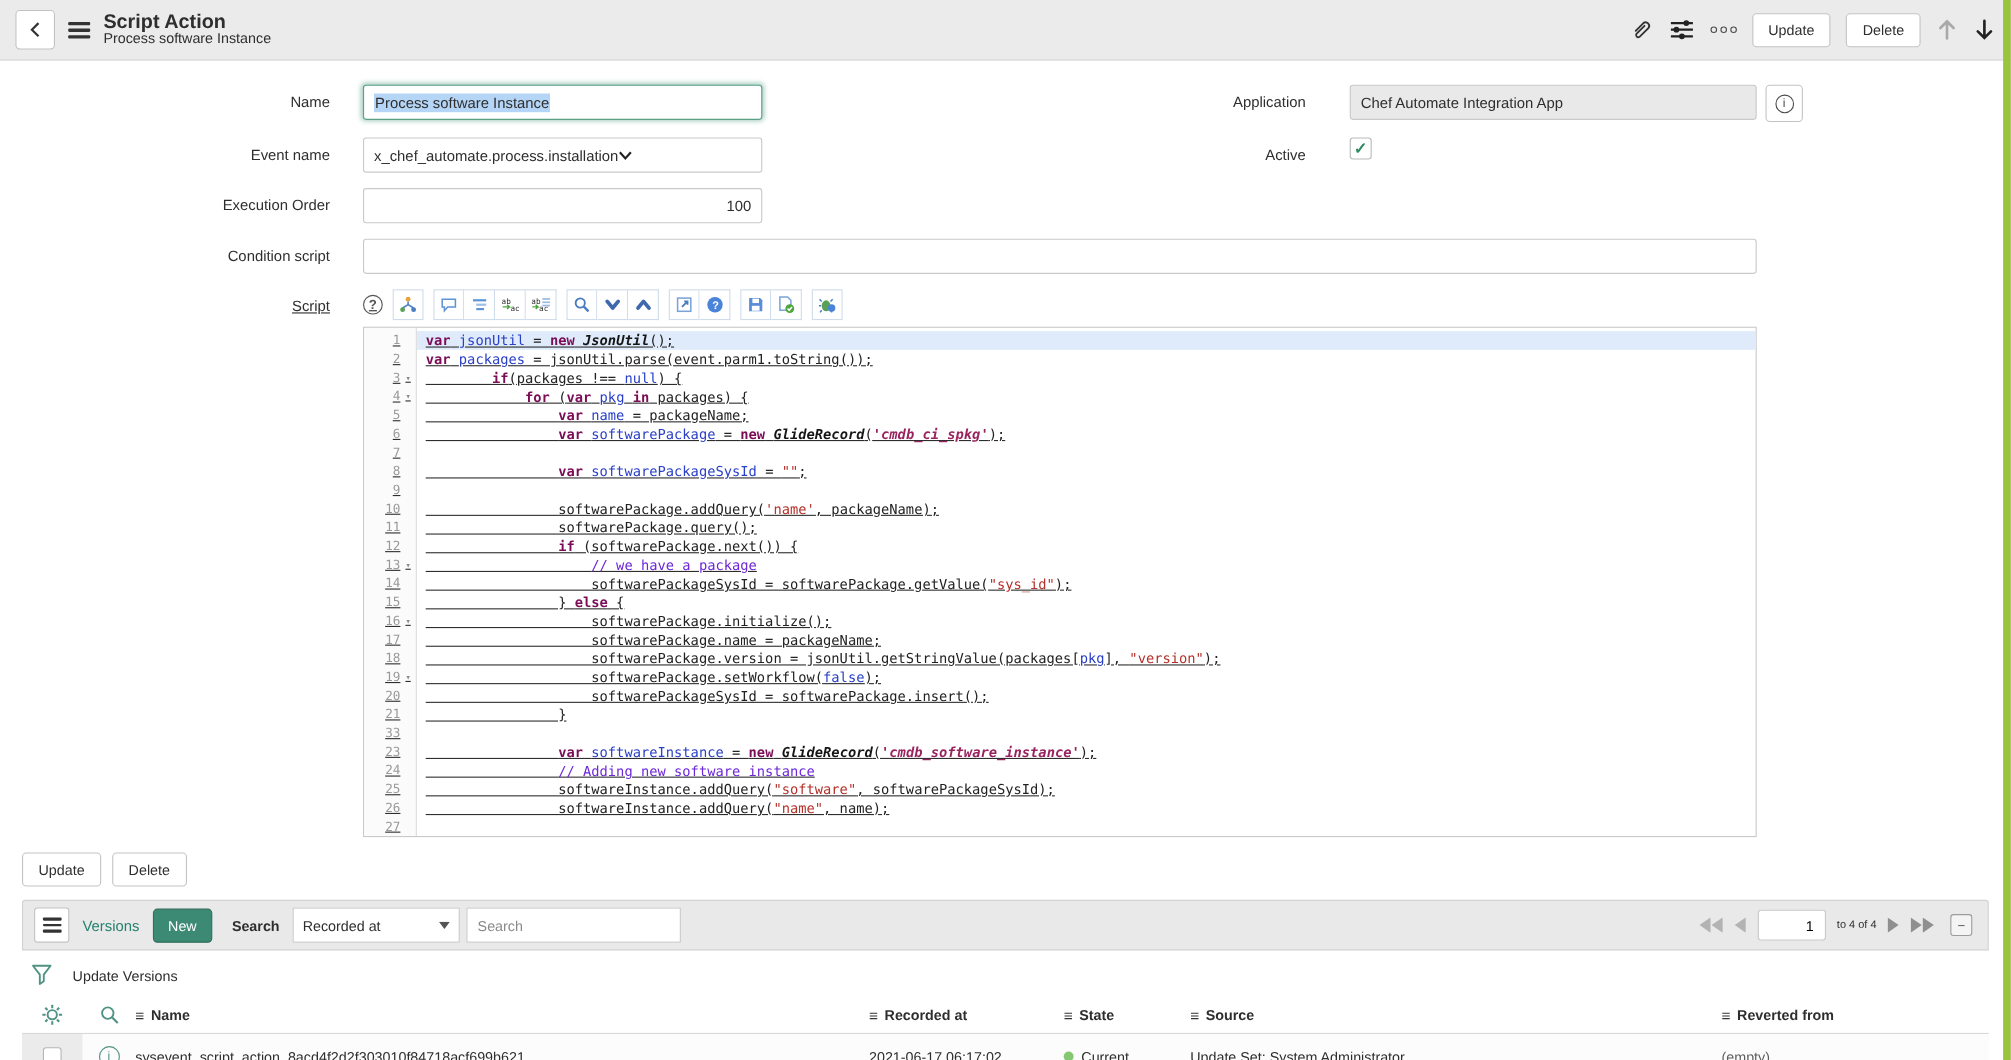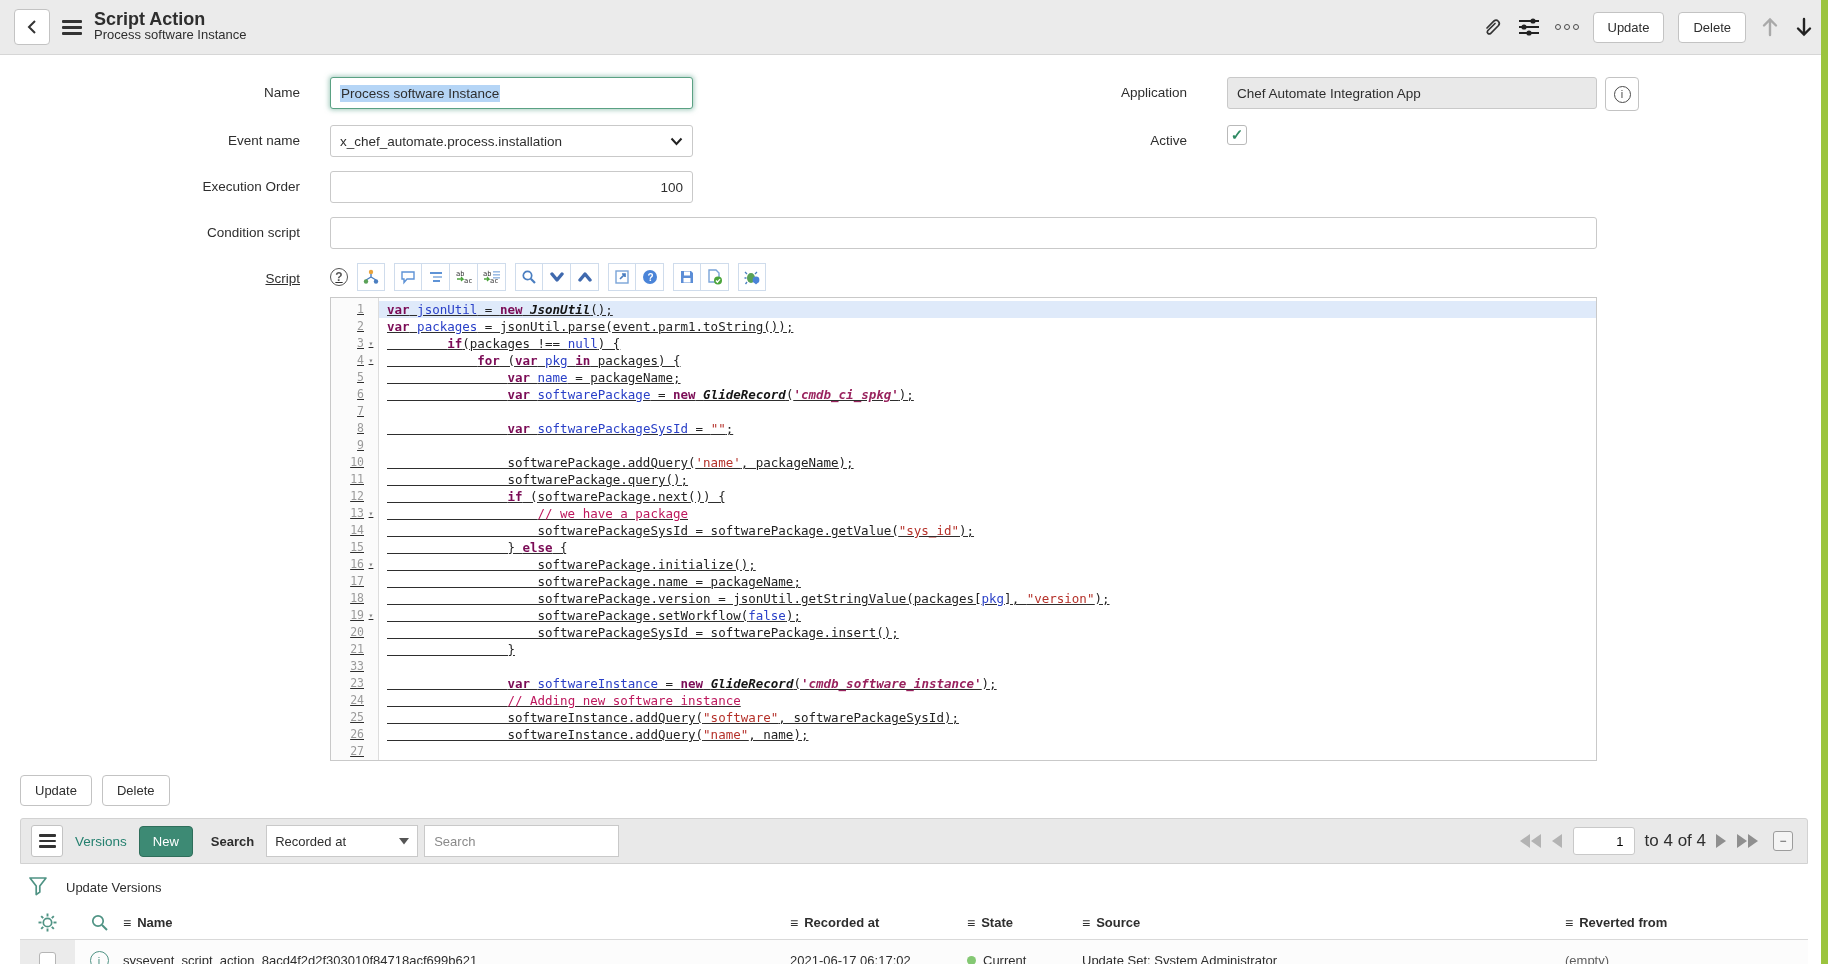--- a/index.html
+++ b/index.html
@@ -38,21 +38,21 @@
   .f-label-right { width:534px; padding:8px 40px 0 0; text-align:right; font-size:13.5px; }
   .input-box {
     height:32px; border:1px solid #c9c9c9; border-radius:3px; background:#fff;
     display:flex; align-items:center; padding:0 9px; font-size:13.5px;
   }
   .w-narrow { width:363px; }
   .w-wide { width:1267px; }
   .focused { border:1px solid #5aa183; box-shadow:0 0 5px 1px rgba(86,159,134,.55); }
   .sel-text { background:#b5d5f6; padding:1px 1px; }
   .readonly { background:#e9e9e9; color:#2e2e2e; width:370px; }
-  .select-box { justify-content:space-between; cursor:pointer; }
+  .select-box { cursor:pointer; }
   .num-val { justify-content:flex-end; }
   .info-btn { width:34px; height:34px; margin-left:8px; border-radius:4px; }
   .i-circle { width:17px; height:17px; border:1.5px solid #4b4b4b; border-radius:50%;
     display:flex; align-items:center; justify-content:center; font-size:11px; font-style:normal; color:#4b4b4b; }
   .checkbox { width:20px; height:20px; border:1px solid #b9b9b9; border-radius:3px; background:#fff;
     display:flex; align-items:center; justify-content:center; color:#2f8a63; font-size:15px; font-weight:bold; cursor:pointer; }
 
   
   .script-col { width:1267px; }
   .sc-toolbar { display:flex; align-items:center; gap:9px; margin-bottom:6px; }
@@ -70,21 +70,21 @@
   .g-line .fold { width:14px; text-align:center; color:#888; font-size:8px; line-height:17px; }
   .code-pane { flex:1; padding-top:3px; overflow:hidden; }
   .code-line { height:17px; white-space:pre; padding-left:8px; }
   .code-line.active { background:#dfeafa; }
   .tk-kw { color:#7b0c56; font-weight:bold; }
   .tk-vr { color:#2a40c8; }
   .tk-at { color:#2a40c8; }
   .tk-cl { color:#151515; font-weight:bold; font-style:italic; }
   .tk-st { color:#b5312a; }
   .tk-sp { color:#99235e; font-weight:bold; font-style:italic; }
-  .tk-cm { color:#be185d; }
+  .tk-cm { color:#6d28d9; }
   .tk-pl { color:#222; }
 
   
   .footer-btns { display:flex; gap:10px; padding:14px 0 12px 20px; }
 
   
   .list-wrap { margin:0 20px; }
   .list-header {
     background:#e9e9e9; border:1px solid #d2d2d2; border-radius:3px 3px 0 0; height:46px;
     display:flex; align-items:center; padding:0 10px; gap:12px;
@@ -98,21 +98,21 @@
   .search-label { font-weight:bold; font-size:13px; margin-left:6px; }
   .search-select { width:152px; height:32px; background:#fff; border:1px solid #c9c9c9;
     display:flex; align-items:center; justify-content:space-between; padding:0 8px; cursor:pointer; font-size:13px; }
   .search-input { width:195px; height:32px; border:1px solid #c9c9c9; padding:0 9px; font-size:13px;
     font-family:"Liberation Sans", sans-serif; color:#2e2e2e; margin-left:-6px; }
   .search-input::placeholder { color:#8a8a8a; }
   .pager { margin-left:auto; display:flex; align-items:center; gap:10px; padding-right:4px; }
   .pg-ic { background:none; border:none; padding:0; display:flex; cursor:pointer; }
   .page-input { width:62px; height:28px; border:1px solid #c9c9c9; border-radius:3px; text-align:right;
     padding:0 10px; font-size:13px; font-family:"Liberation Sans", sans-serif; }
-  .range-text { font-size:17px; }
+  .range-text { font-size:10px; }
   .collapse-btn { width:20px; height:20px; border:1px solid #9c9c9c; border-radius:3px; background:#f4f4f4;
     display:flex; align-items:center; justify-content:center; font-size:12px; color:#555; cursor:pointer; margin-left:4px; }
 
   .filter-row { display:flex; align-items:center; gap:18px; padding:12px 0 8px 8px; }
   .filter-text { font-size:13px; }
 
   .grid-head { display:flex; align-items:center; height:34px; border-bottom:1px solid #d9d9d9; }
   .col-c1 { width:55px; display:flex; justify-content:center; }
   .col-c2 { width:48px; display:flex; justify-content:center; }
   .col-name { width:667px; }

